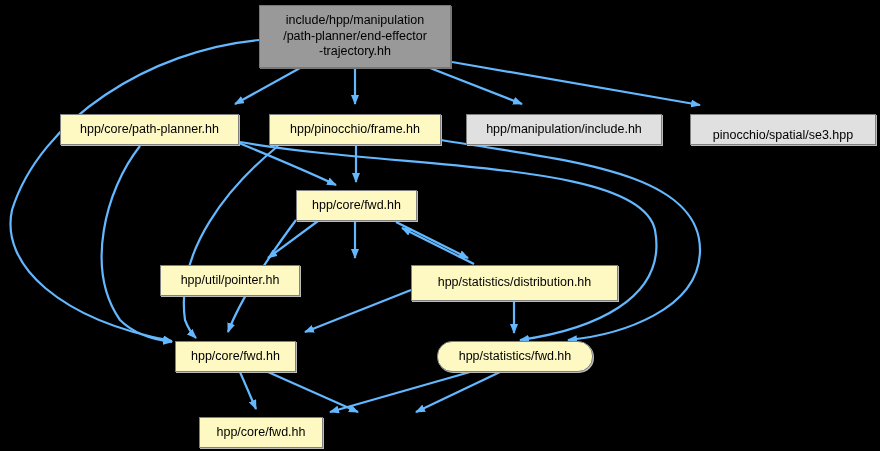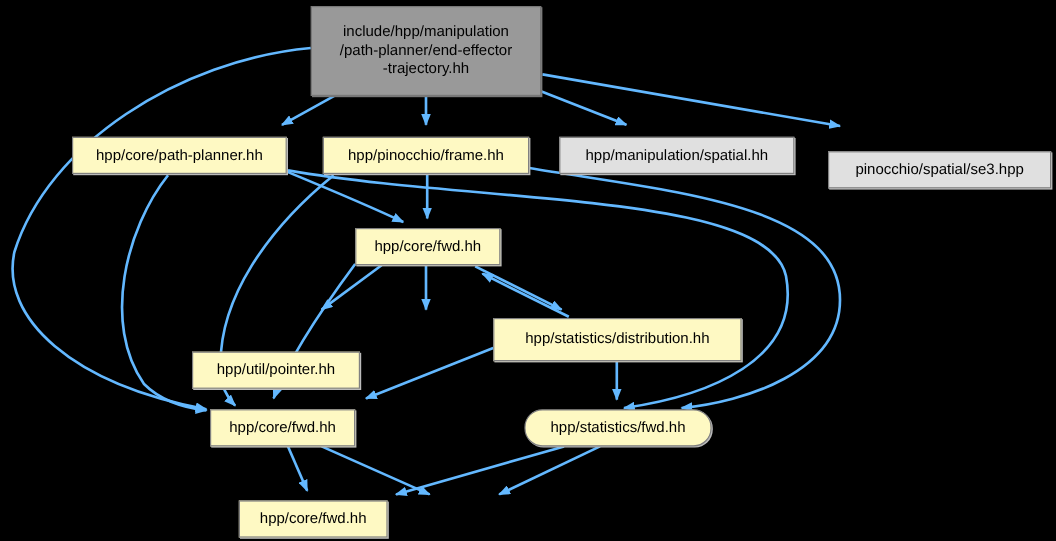--- a/index.html
+++ b/index.html
@@ -109,41 +109,41 @@
       <path d="M240,372 L256,409"></path>
 
       <path d="M268,372 L358,412"></path>
 
       <path d="M470,372 L330,412"></path>
 
       <path d="M500,372 L416,412"></path>
     </g>
   </svg>
 
-  <div class="node node-root" style="left: 259px; top: 5px; width: 192px; height: 75px;">
+  <div class="node node-root" style="left: 259px; top: 5px; width: 192px; height: 63px;">
     <span class="node-label">include/hpp/manipulation
 /path-planner/end-effector
 -trajectory.hh</span>
   </div>
   <div class="node node-white" style="left: 60px; top: 114px; width: 179px; height: 31px;">
     <span class="node-label">hpp/core/path-planner.hh</span>
   </div>
   <div class="node node-white" style="left: 269px; top: 114px; width: 172px; height: 31px;">
     <span class="node-label">hpp/pinocchio/frame.hh</span>
   </div>
   <div class="node node-gray" style="left: 466px; top: 114px; width: 196px; height: 31px;">
-    <span class="node-label">hpp/manipulation/spatial.hh</span>
+    <span class="node-label">hpp/manipulation/include.hh</span>
   </div>
-  <div class="node node-gray" style="left: 690px; top: 126px; width: 186px; height: 31px;">
+  <div class="node node-gray" style="left: 690px; top: 114px; width: 186px; height: 31px; align-items: flex-end;">
     <span class="node-label">pinocchio/spatial/se3.hpp</span>
   </div>
   <div class="node node-white" style="left: 296px; top: 190px; width: 121px; height: 31px;">
     <span class="node-label">hpp/core/fwd.hh</span>
   </div>
-  <div class="node node-white" style="left: 160px; top: 265px; width: 140px; height: 31px; margin-top: 28px;">
+  <div class="node node-white" style="left: 160px; top: 265px; width: 140px; height: 31px;">
     <span class="node-label">hpp/util/pointer.hh</span>
   </div>
   <div class="node node-white" style="left: 411px; top: 265px; width: 207px; height: 36px;">
     <span class="node-label">hpp/statistics/distribution.hh</span>
   </div>
   <div class="node node-white" style="left: 175px; top: 341px; width: 121px; height: 31px;">
     <span class="node-label">hpp/core/fwd.hh</span>
   </div>
   <div class="node node-white" style="left: 437px; top: 341px; width: 156px; height: 31px; border-radius: 15px;">
     <span class="node-label">hpp/statistics/fwd.hh</span>

